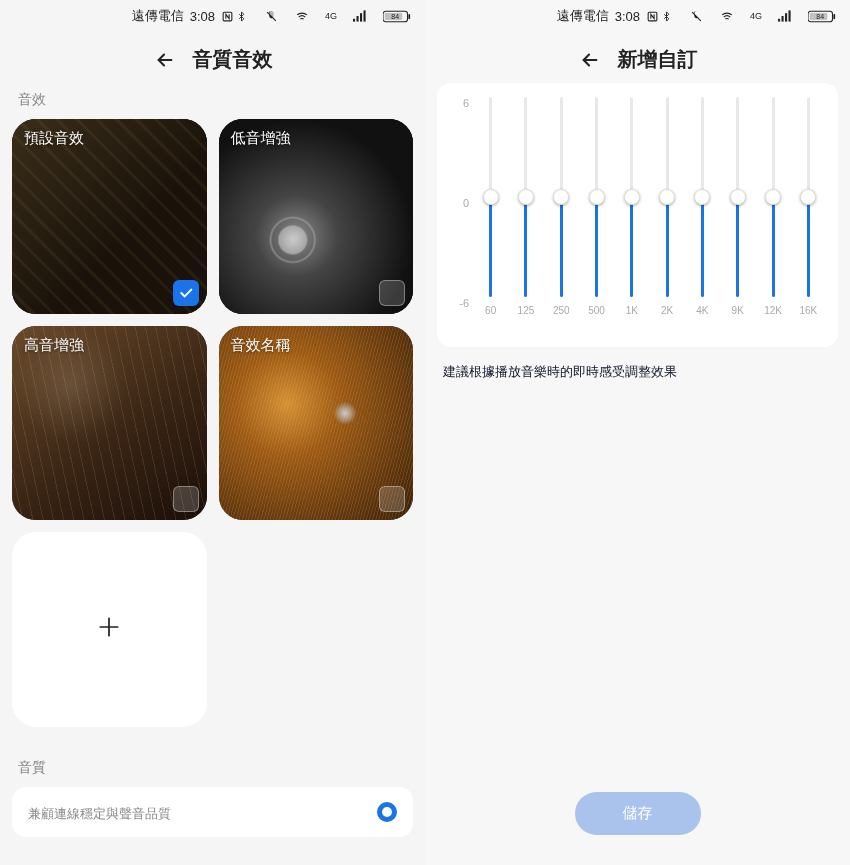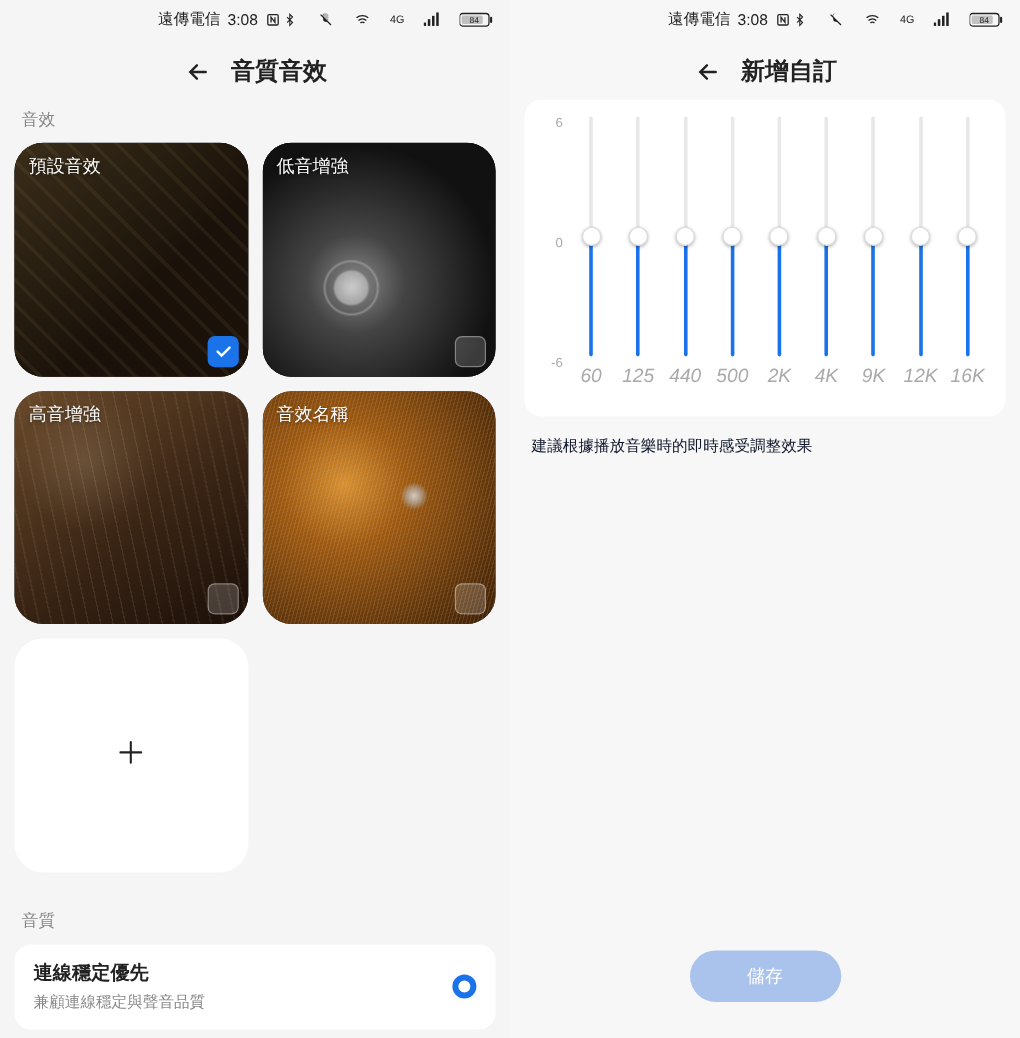--- a/index.html
+++ b/index.html
@@ -53,21 +53,21 @@
 .eq-panel { background:#fff; margin:0 12px; border-radius:14px; padding:14px 12px 20px; }
 .reset-row { display:flex; justify-content:flex-end; align-items:center; gap:6px; color:#666; font-size:14px; padding:0 6px 12px; }
 .eq-body { position:relative; height:230px; display:flex; padding-left:24px; }
 .eq-ylabels { position:absolute; left:0; top:0; bottom:18px; width:20px; display:flex; flex-direction:column; justify-content:space-between; align-items:flex-end; font-size:11px; color:#aaa; }
 .eq-sliders { flex:1; display:flex; justify-content:space-between; }
 .eq-col { display:flex; flex-direction:column; align-items:center; flex:1; }
 .eq-track { position:relative; width:3px; height:200px; }
 .eq-line-top { position:absolute; left:0; width:3px; border-radius:2px; background:#e8e8e8; top:0; }
 .eq-line-bot { position:absolute; left:0; width:3px; border-radius:2px; background:#1a73e8; bottom:0; }
 .eq-knob { position:absolute; left:50%; transform:translate(-50%,-50%); width:16px; height:16px; border-radius:50%; background:#fff; box-shadow:0 1px 3px rgba(0,0,0,.3); border:1px solid #ddd; }
-.eq-freq { font-size:16px; color:#aaa; margin-top:8px;font-style:italic; }
+.eq-freq { font-size:10px; color:#aaa; margin-top:8px; }
 
 .hint { font-size:13px; color:#0f172a; padding:16px 18px; }
 
 .save-btn { position:absolute; bottom:30px; left:50%; transform:translateX(-50%); background:#a9c3ed; color:#fff; font-size:15px; padding:12px 48px; border-radius:24px; border:none; }
 
 </style>
 </head>
 <body>
 
 <div class="phone">
@@ -163,21 +163,20 @@
               <path d="M12 4v16M4 12h16"></path>
             </svg>
         </span>
       </div>
     </div>
 
     <div class="section-label" style="margin-top:24px">音質</div>
 
     <div class="quality-row">
       <div class="quality-text">
-        <div class="t">連線穩定優先</div>
         <div class="s">兼顧連線穩定與聲音品質</div>
       </div>
       <div class="radio"></div>
     </div>
   </div>
 </div>
 
 <div class="phone right">
   <div class="statusbar">
     <div class="sb-left">
@@ -261,36 +260,44 @@
       <div class="eq-knob" style="top:50%"></div>
     </div>
     <div class="eq-freq">125</div>
             </div>
             <div class="eq-col">
     <div class="eq-track">
       <div class="eq-line-top" style="height:50%"></div>
       <div class="eq-line-bot" style="height:50%"></div>
       <div class="eq-knob" style="top:50%"></div>
     </div>
-    <div class="eq-freq">440</div>
+    <div class="eq-freq">250</div>
             </div>
             <div class="eq-col">
     <div class="eq-track">
       <div class="eq-line-top" style="height:50%"></div>
       <div class="eq-line-bot" style="height:50%"></div>
       <div class="eq-knob" style="top:50%"></div>
     </div>
     <div class="eq-freq">500</div>
             </div>
             <div class="eq-col">
     <div class="eq-track">
       <div class="eq-line-top" style="height:50%"></div>
       <div class="eq-line-bot" style="height:50%"></div>
       <div class="eq-knob" style="top:50%"></div>
     </div>
+    <div class="eq-freq">1K</div>
+            </div>
+            <div class="eq-col">
+    <div class="eq-track">
+      <div class="eq-line-top" style="height:50%"></div>
+      <div class="eq-line-bot" style="height:50%"></div>
+      <div class="eq-knob" style="top:50%"></div>
+    </div>
     <div class="eq-freq">2K</div>
             </div>
             <div class="eq-col">
     <div class="eq-track">
       <div class="eq-line-top" style="height:50%"></div>
       <div class="eq-line-bot" style="height:50%"></div>
       <div class="eq-knob" style="top:50%"></div>
     </div>
     <div class="eq-freq">4K</div>
             </div>

